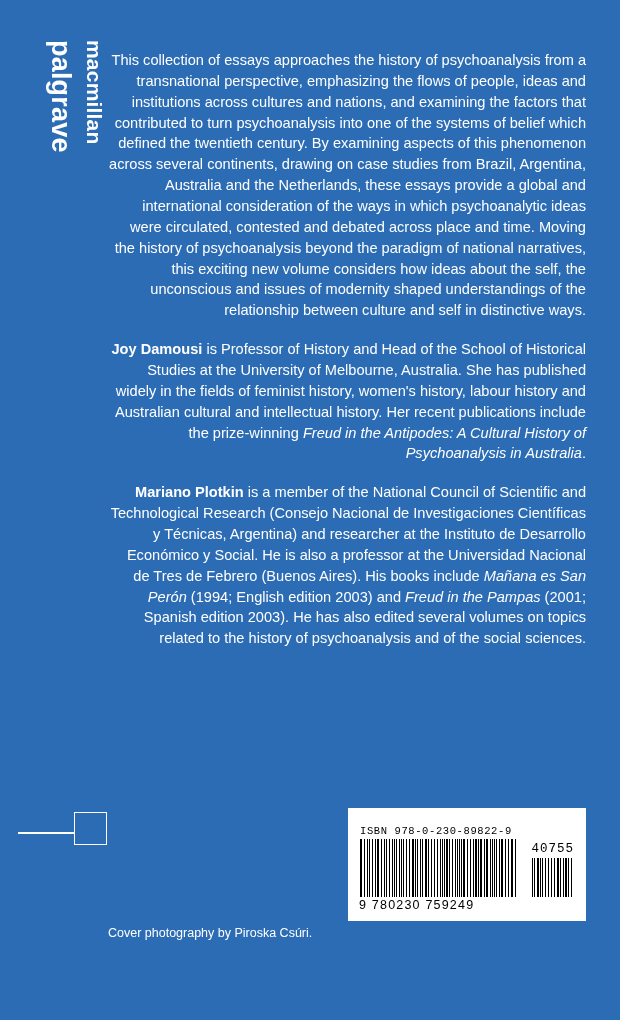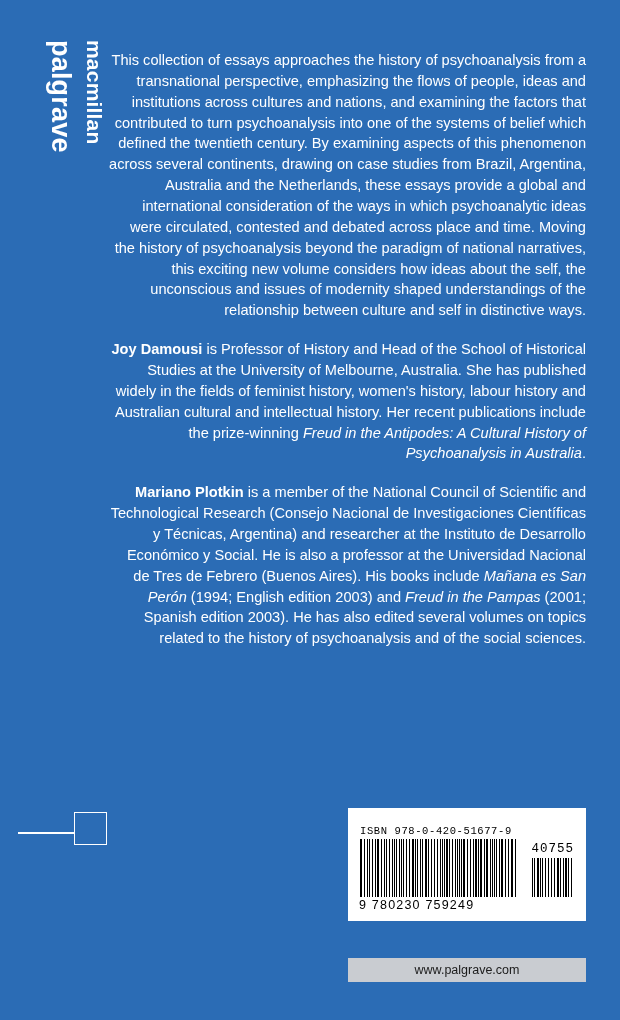--- a/index.html
+++ b/index.html
@@ -202,23 +202,24 @@
 
     <p class="para"><span class="name">Mariano Plotkin</span><span> is a member of the National Council of Scientific and Technological Research (Consejo Nacional de Investigaciones Científicas y Técnicas, Argentina) and researcher at the Instituto de Desarrollo Económico y Social. He is also a professor at the Universidad Nacional de Tres de Febrero (Buenos Aires). His books include </span><span class="ital">Mañana es San Perón</span><span> (1994; English edition 2003) and </span><span class="ital">Freud in the Pampas</span><span> (2001; Spanish edition 2003). He has also edited several volumes on topics related to the history of psychoanalysis and of the social sciences.</span></p>
 
   </div>
 
   <div class="mark">
     <div class="line"></div>
     <div class="box"></div>
   </div>
 
+  <div class="credit">Cover photography by Piroska Csúri.</div>
 
   <div class="barcode-block">
-    <div class="isbn-text">ISBN 978-0-420-51677-9</div>
+    <div class="isbn-text">ISBN 978-0-230-89822-9</div>
     <div class="addon-text">40755</div>
     <div class="bars-main">
         <div class="bar" style="width:2px;margin-right:2px;"></div>
         <div class="bar" style="width:1px;margin-right:2px;"></div>
         <div class="bar" style="width:1px;margin-right:1px;"></div>
         <div class="bar" style="width:1px;margin-right:2px;"></div>
         <div class="bar" style="width:1px;margin-right:2px;"></div>
         <div class="bar" style="width:1px;margin-right:1px;"></div>
         <div class="bar" style="width:2px;margin-right:2px;"></div>
         <div class="bar" style="width:1px;margin-right:2px;"></div>
@@ -286,17 +287,14 @@
         <div class="bar" style="width:2px;margin-right:1px;"></div>
         <div class="bar" style="width:1px;margin-right:2px;"></div>
         <div class="bar" style="width:1px;margin-right:1px;"></div>
         <div class="bar" style="width:2px;margin-right:1px;"></div>
         <div class="bar" style="width:1px;margin-right:2px;"></div>
         <div class="bar" style="width:1px;margin-right:2px;"></div>
       </div>
     <div class="digits">9 780230 759249</div>
   </div>
 
-  <div class="web-bar">
-    <span>www.palgrave.com</span>
-  </div>
 
 </div>
 
 </body></html>

